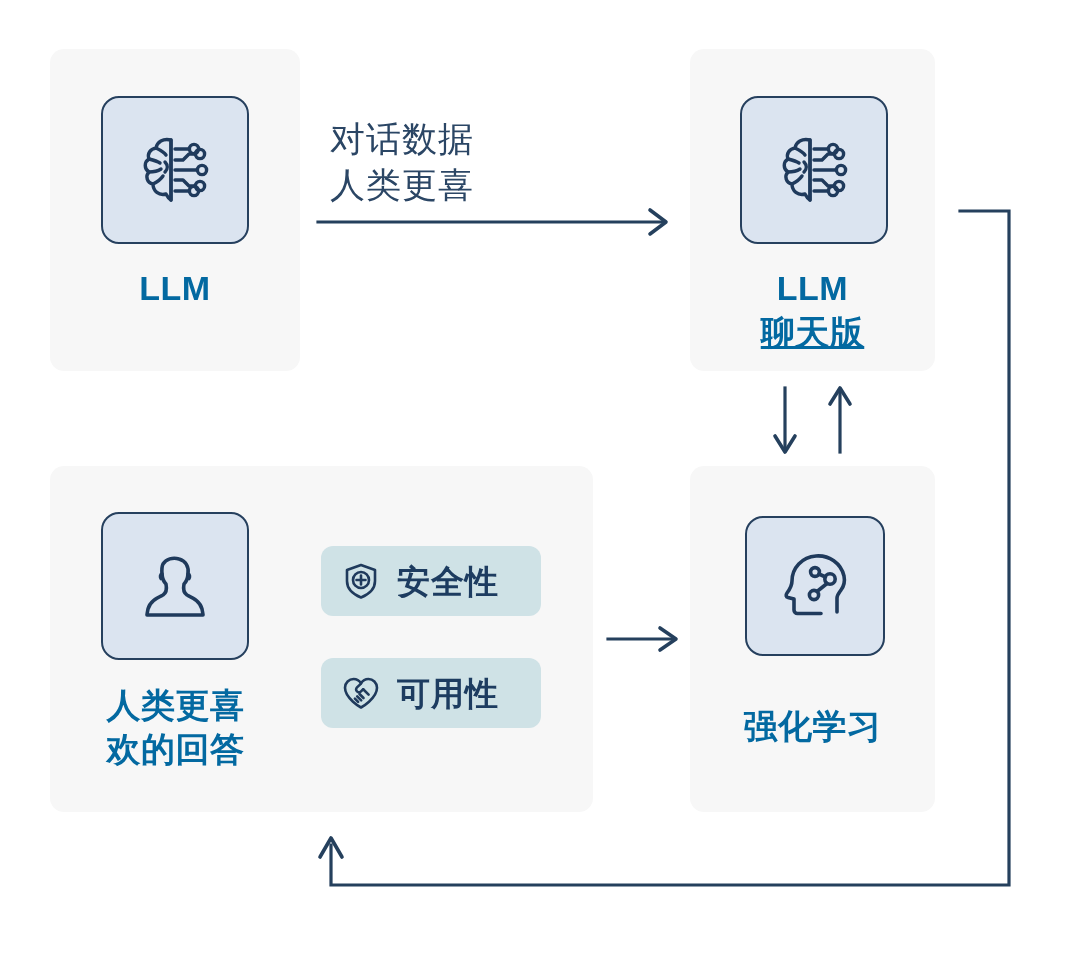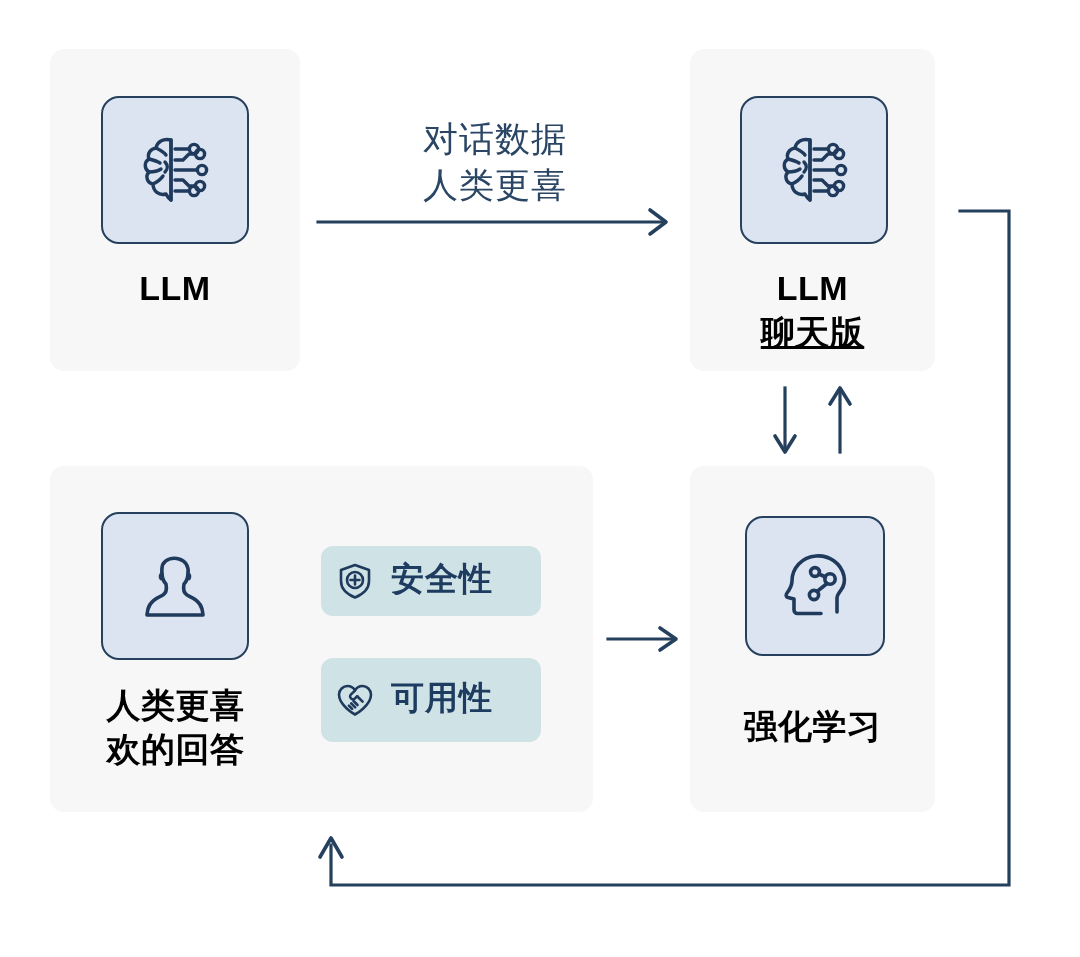--- a/index.html
+++ b/index.html
@@ -46,63 +46,62 @@
 
   #tile-llm       { left: 101px; top: 96px;  width: 148px; height: 148px; }
   #tile-llm-chat  { left: 740px; top: 96px;  width: 148px; height: 148px; }
   #tile-human     { left: 101px; top: 512px; width: 148px; height: 148px; }
   #tile-rl        { left: 745px; top: 516px; width: 140px; height: 140px; }
 
   
   .caption {
     position: absolute;
     text-align: center;
-    color: #000000;
+    color: #0369a1;
     font-weight: bold;
     line-height: 1.28;
     letter-spacing: 0.5px;
   }
   #cap-llm        { left: 50px;  top: 267px; width: 250px; font-size: 34px; }
   #cap-llm-chat   { left: 690px; top: 267px; width: 245px; font-size: 34px; }
   #cap-llm-chat .cap-line2 { display:block;text-decoration:underline; }
   #cap-human      { left: 74px;  top: 684px; width: 203px; font-size: 34px; }
   #cap-rl         { left: 690px; top: 705px; width: 245px; font-size: 34px; }
 
   
   .pill {
     position: absolute;
     background: #cfe2e6;
     border-radius: 12px;
     display: flex;
     align-items: center;
     box-sizing: border-box;
-    padding-left: 12px;
-    font-family: Liberation Mono, monospace;
+    padding-left: 18px;
   }
   #pill-safety { left: 321px; top: 546px; width: 220px; height: 70px; }
-  #pill-useful { left: 321px; top: 658px; width: 220px; height: 84px; }
+  #pill-useful { left: 321px; top: 658px; width: 220px; height: 70px; }
   .pill .pill-icon {
     width: 44px; height: 44px;
     flex: 0 0 44px;
     display: flex; align-items: center; justify-content: center;
   }
   .pill .pill-label {
     margin-left: 14px;
     color: #1d3c60;
     font-size: 33px;
     font-weight: bold;
     letter-spacing: 1px;
     line-height: 1;
   }
 
   
   #arrow-label {
     position: absolute;
     left: 330px; top: 116px; width: 330px;
-    text-align: center;
+    text-align: left;
     color: #2b4665;
     font-size: 35px;
     line-height: 1.32;
     letter-spacing: 1px;
   }
   #arrow-label span { display: block; }
 
   
   #connectors {
     position: absolute;

